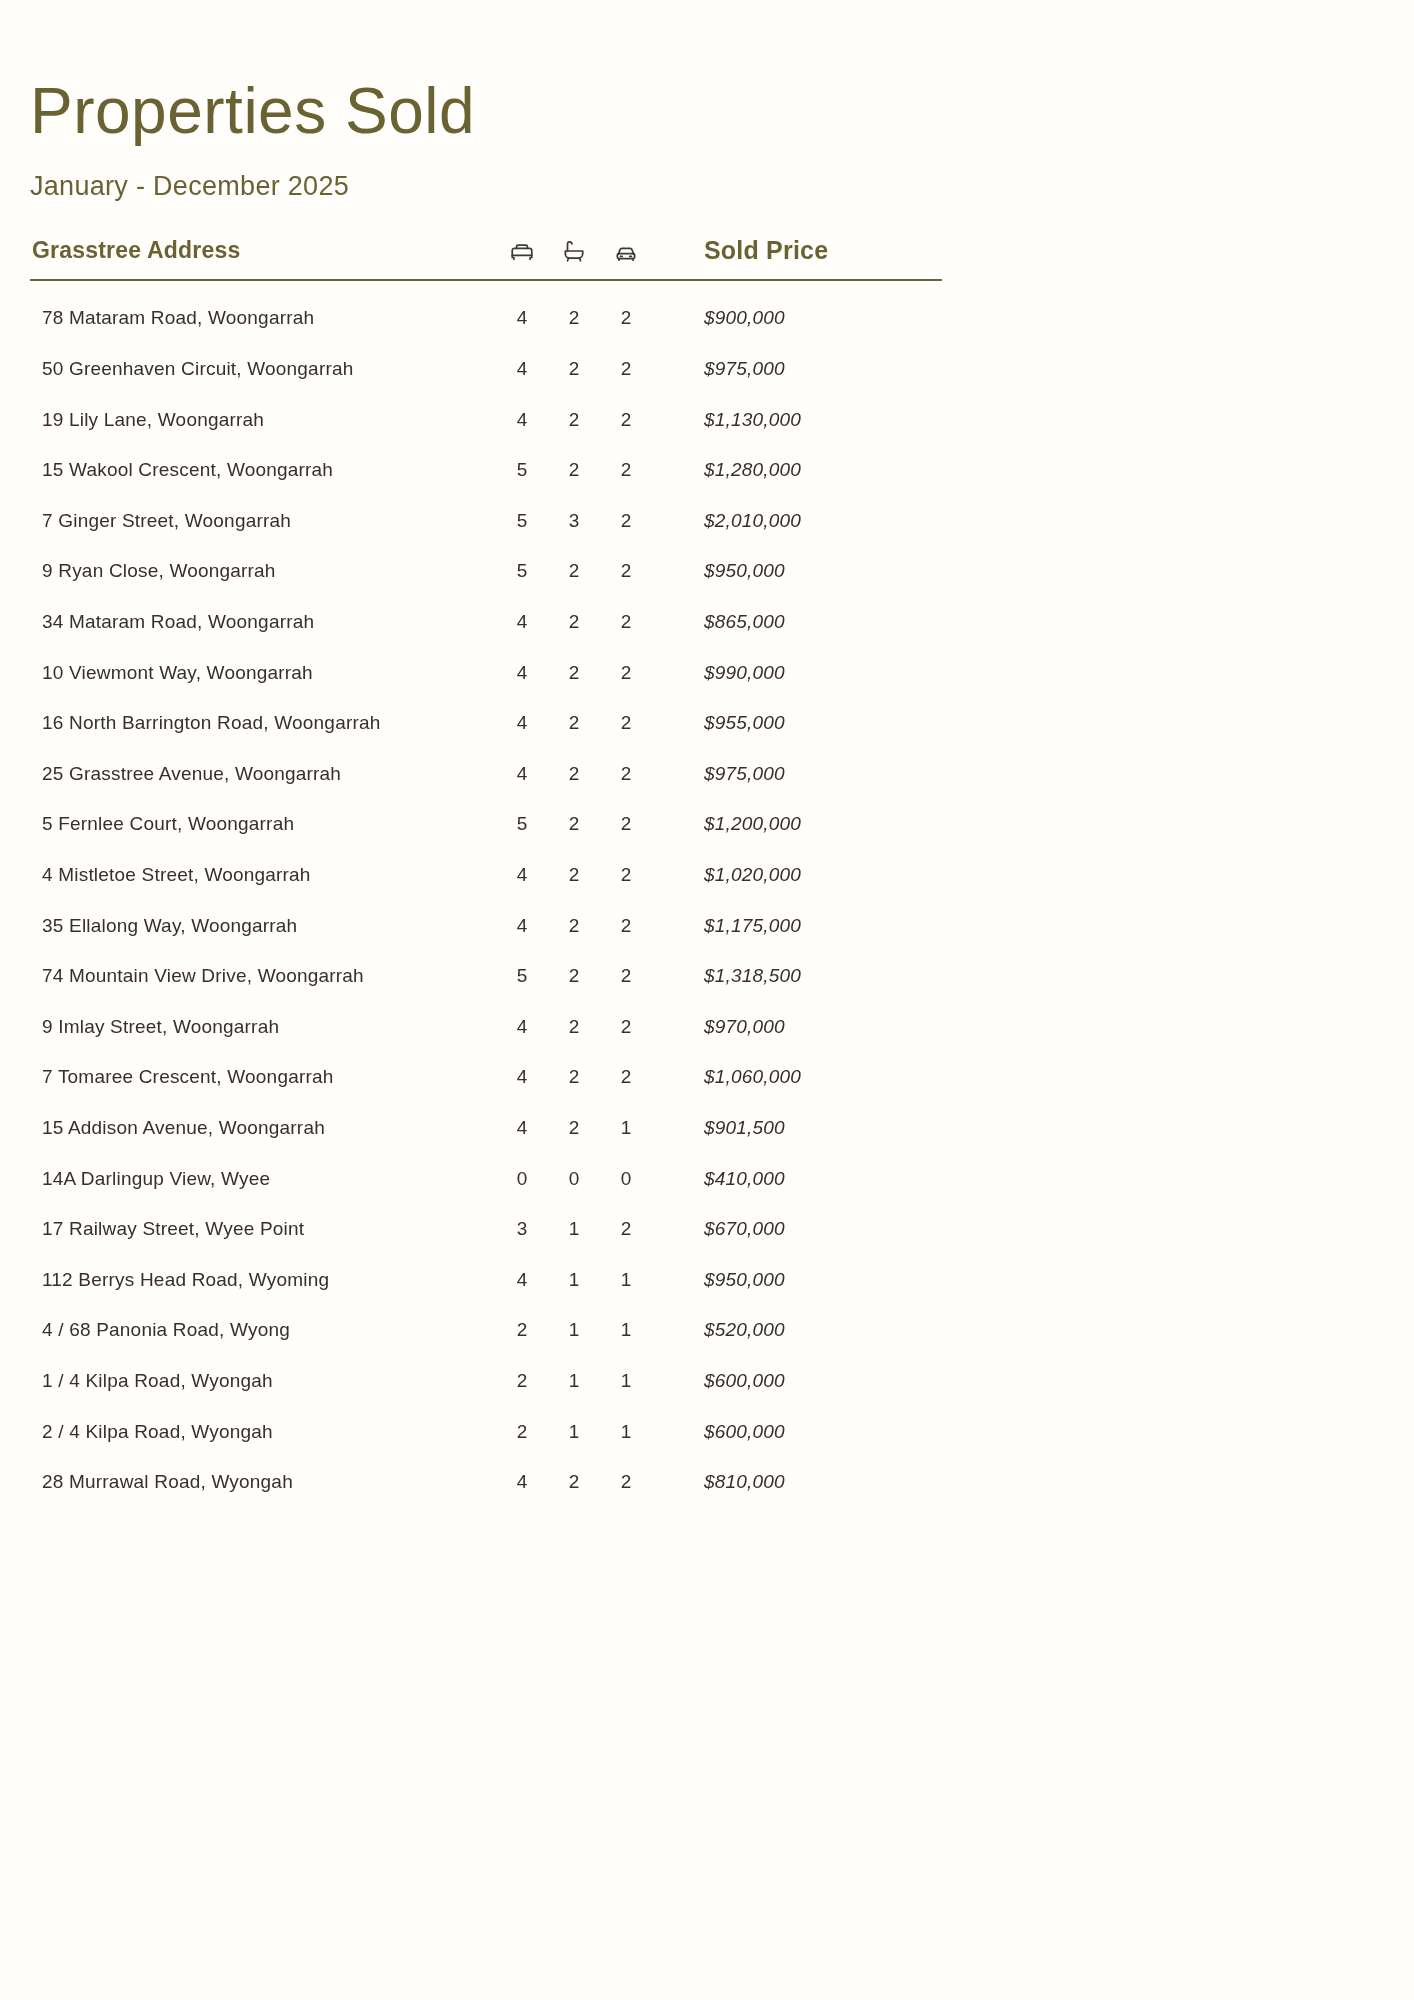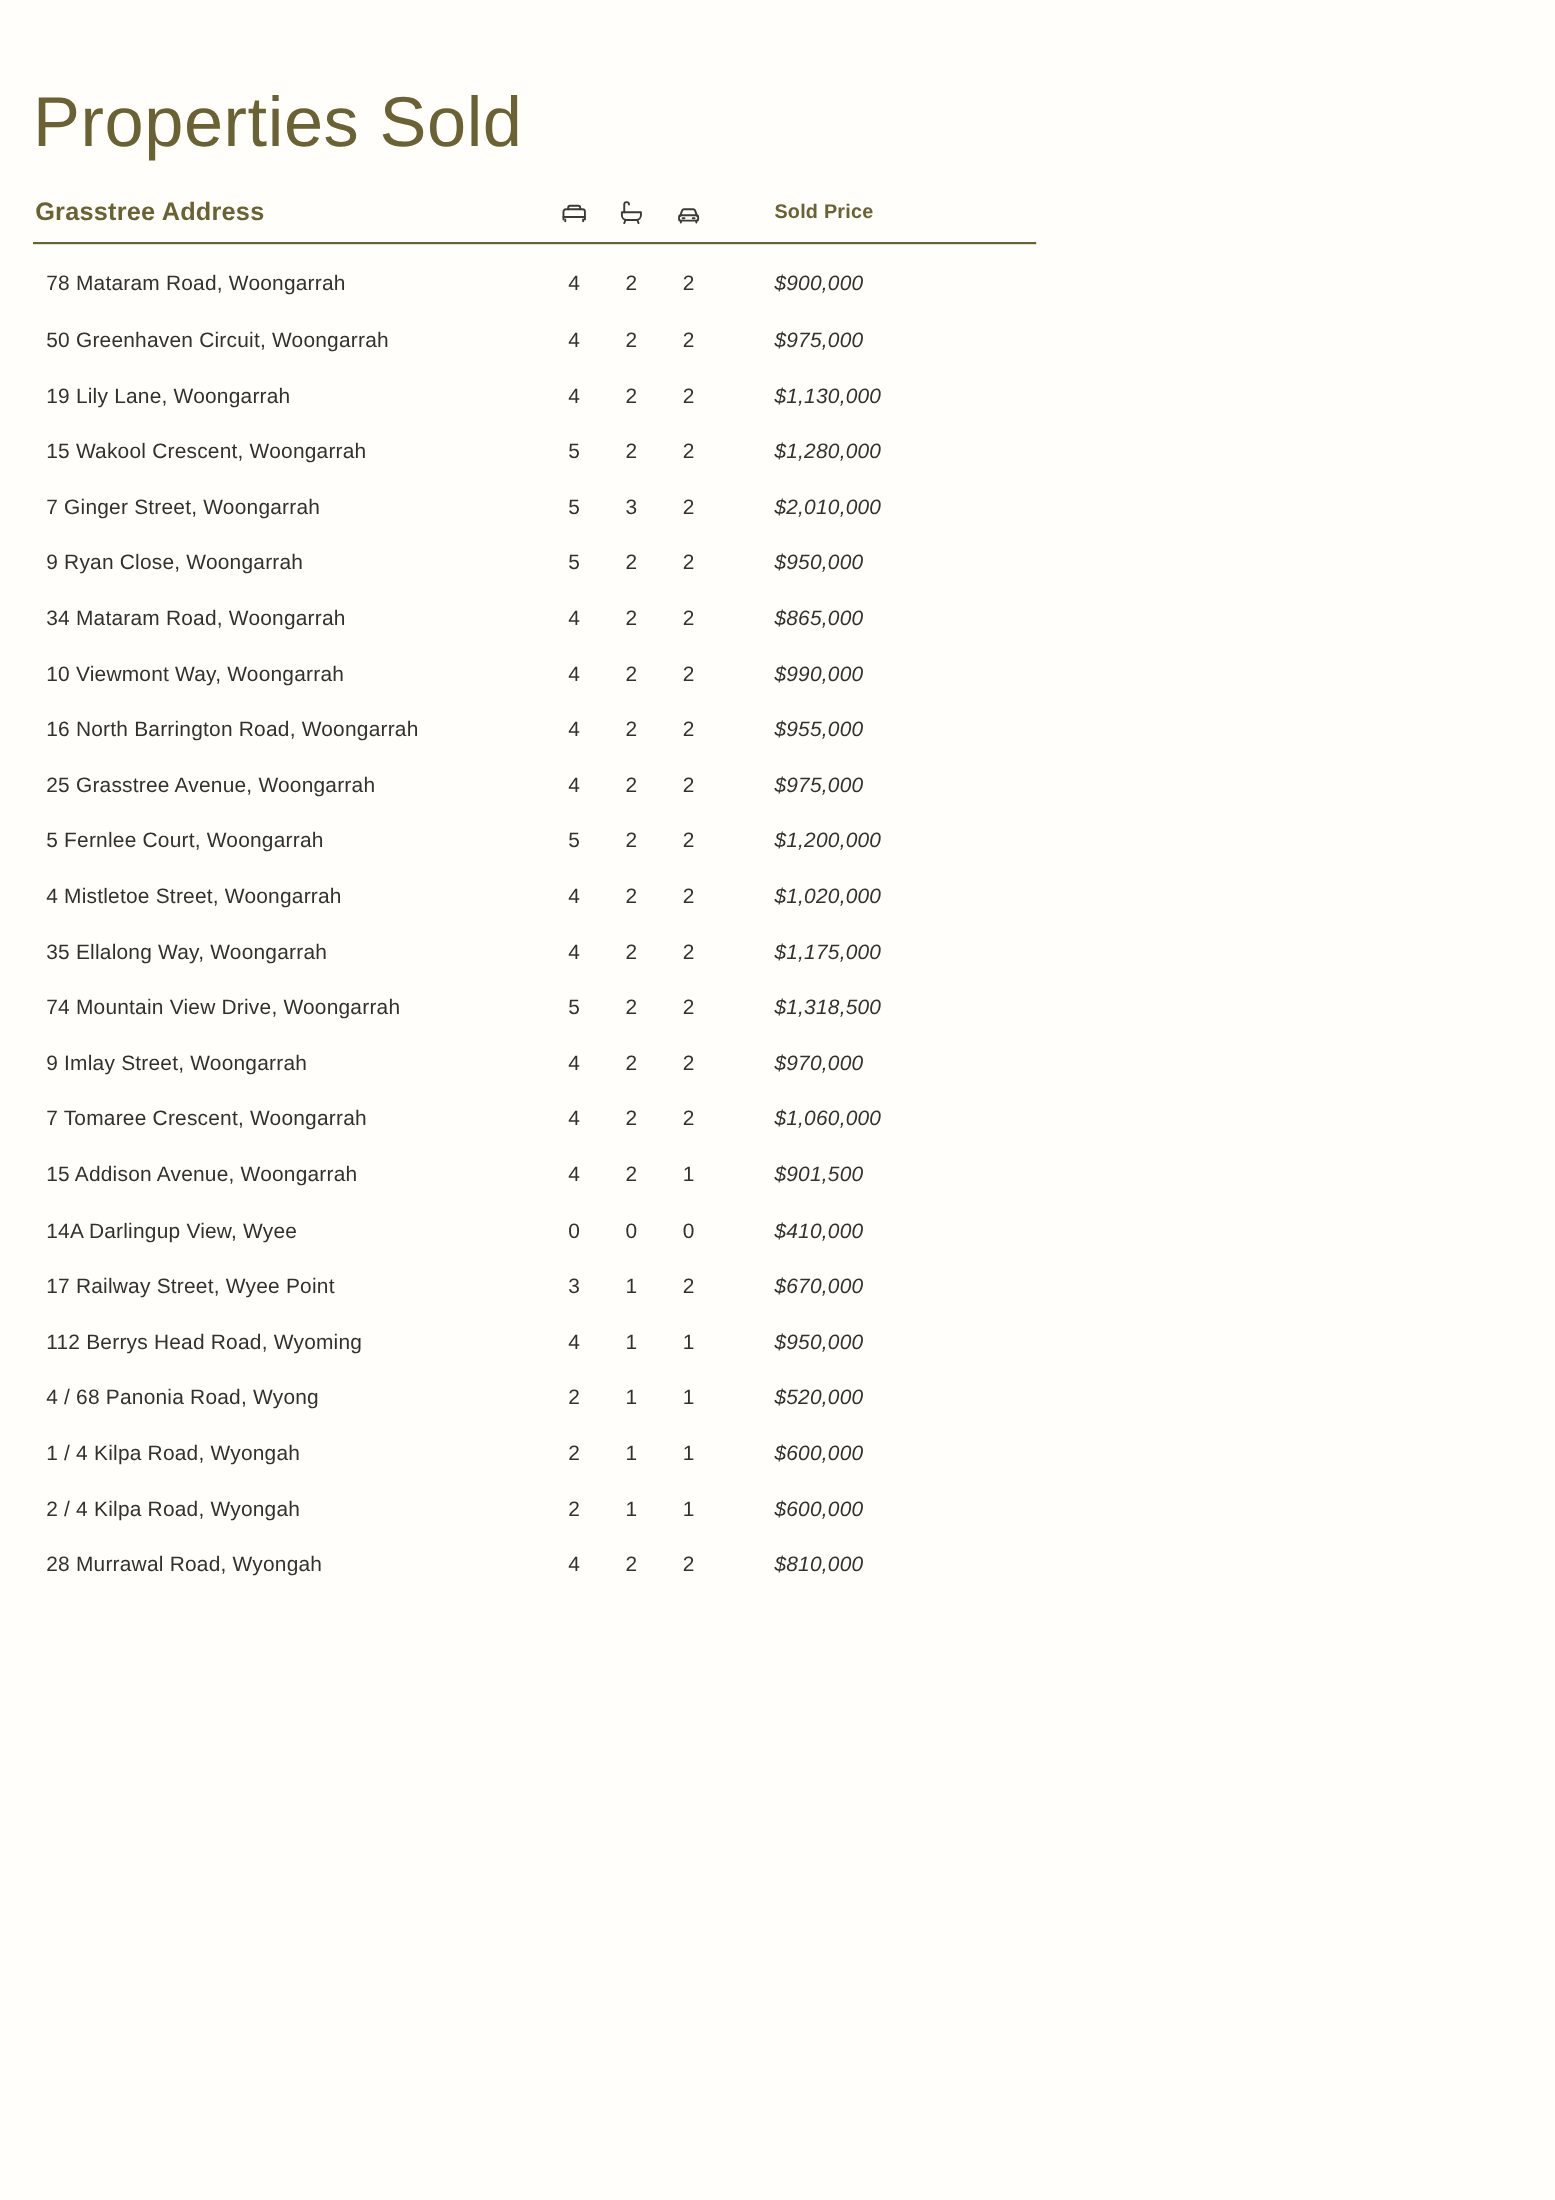--- a/index.html
+++ b/index.html
@@ -59,21 +59,21 @@
     display:flex;
     justify-content:center;
     align-items:center;
   }
   .th-icon svg{
     width:26px;
     height:26px;
     stroke:var(--icon-color);
   }
   .th-price{
-    font-size:18px;
+    font-size:25px;
     font-weight:bold;
     color:var(--accent);
     letter-spacing:0.2px;
     padding-left:52px;
   }
   .t-body{
     padding-top:12px;
   }
   .t-body .t-row{
     height:50.6px;
@@ -93,20 +93,21 @@
     letter-spacing:0.2px;
     font-style:italic;
   }
 </style>
 </head>
 <body>
 
 <div class="page">
 
   <h1 class="page-title">Properties Sold</h1>
+  <div class="page-subtitle">January - December 2025</div>
 
   <div class="report-table">
 
     <div class="t-row t-head">
       <div class="th-address">Grasstree Address</div>
 
       <div class="th-icon">
         <svg viewBox="0 0 24 24" fill="none" stroke-width="1.6" stroke-linecap="round" stroke-linejoin="round">
           <path d="M3 18v-6.5a2 2 0 0 1 2-2h14a2 2 0 0 1 2 2V18"></path>
           <path d="M3 16h18"></path>

